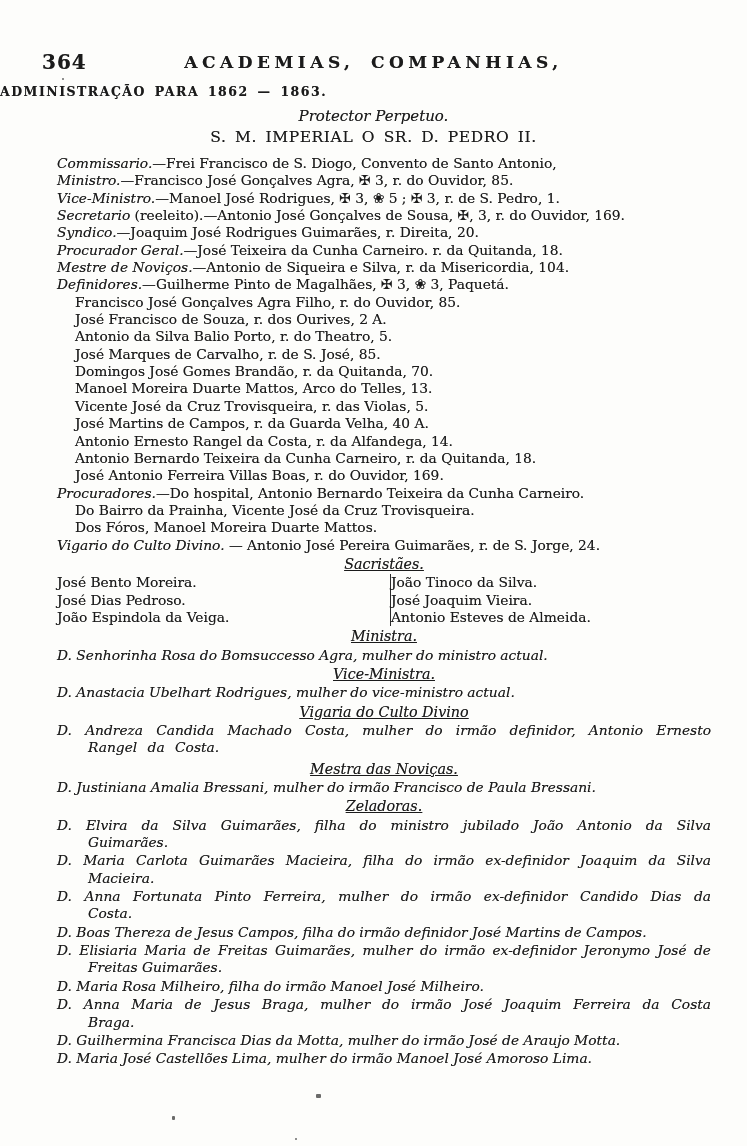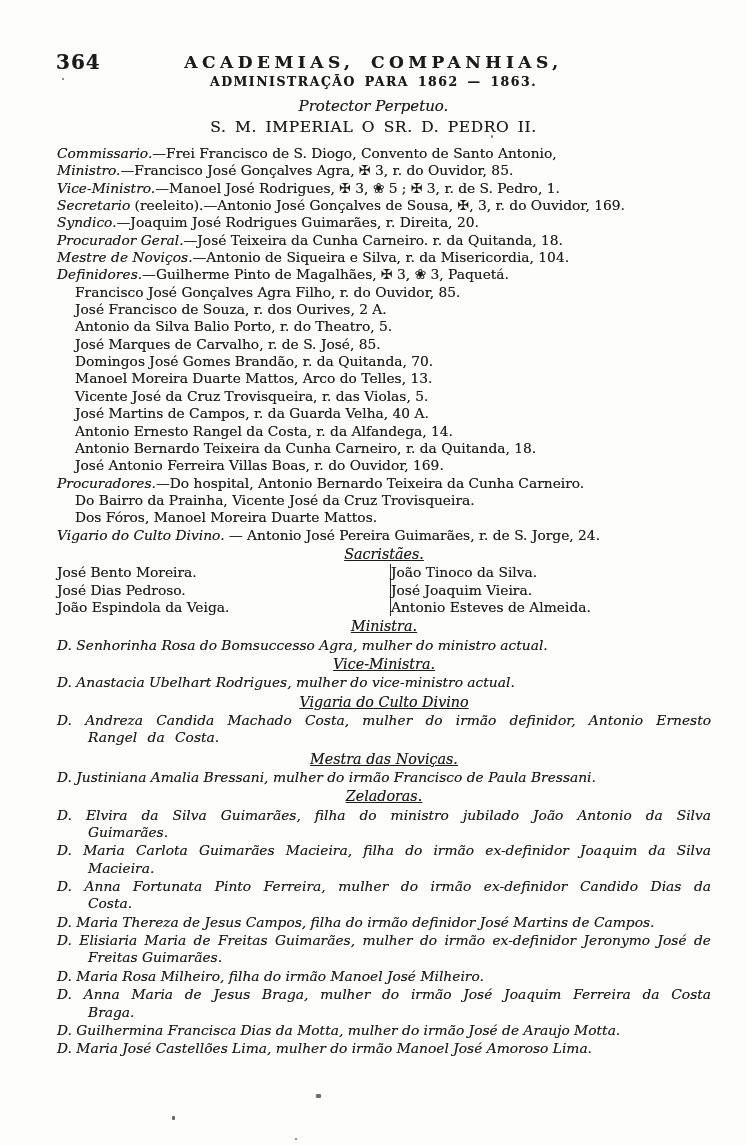--- a/index.html
+++ b/index.html
@@ -8,33 +8,33 @@
     width: 747px;
     height: 1146px;
     background: #fdfdfb;
     color: #1b1b1b;
     font-family: "DejaVu Serif", "Liberation Serif", "DejaVu Sans", serif;
     overflow: hidden;
     text-shadow: 0 0 0.4px rgba(20,20,20,0.55);
   }
   .pageno {
     position: absolute;
-    left: 56px; top: 50px;
+    left: 42px; top: 50px;
     font-size: 20px; font-weight: bold; letter-spacing: 1px;
   }
   .title {
     padding-top: 52px;
     text-align: center;
     font-size: 17px; font-weight: bold;
     letter-spacing: 4.5px; word-spacing: 6px;
     line-height: 20px;
   }
   .subtitle {
-    margin-top: 3px;
-    text-align: center;
+    margin-top: 13px;
+    text-align: left;
     font-size: 12.5px; font-weight: bold;
     letter-spacing: 1.5px; word-spacing: 3px;
     line-height: 14px;
   }
   .protector {
     margin-top: 9px;
     text-align: center;
     font-style: italic;
     font-size: 15px; line-height: 16px;
   }
@@ -143,21 +143,21 @@
     <p class="dpar spread">D. Andreza Candida Machado Costa, mulher do irmão definidor, Antonio Ernesto Rangel da Costa.</p>
 
     <div class="heading gap">Mestra das Noviças.</div>
     <p class="dpar">D. Justiniana Amalia Bressani, mulher do irmão Francisco de Paula Bressani.</p>
 
     <div class="heading">Zeladoras.</div>
     <div>
       <p class="dpar spread">D. Elvira da Silva Guimarães, filha do ministro jubilado João Antonio da Silva Guimarães.</p>
         <p class="dpar spread">D. Maria Carlota Guimarães Macieira, filha do irmão ex-definidor Joaquim da Silva Macieira.</p>
         <p class="dpar spread">D. Anna Fortunata Pinto Ferreira, mulher do irmão ex-definidor Candido Dias da Costa.</p>
-        <p class="dpar">D. Maria Thereza de Jesus Campos, filha do irmão definidor José Martins de Campos.</p>
+        <p class="dpar">D. Boas Thereza de Jesus Campos, filha do irmão definidor José Martins de Campos.</p>
         <p class="dpar">D. Elisiaria Maria de Freitas Guimarães, mulher do irmão ex-definidor Jeronymo José de Freitas Guimarães.</p>
         <p class="dpar">D. Maria Rosa Milheiro, filha do irmão Manoel José Milheiro.</p>
         <p class="dpar spread">D. Anna Maria de Jesus Braga, mulher do irmão José Joaquim Ferreira da Costa Braga.</p>
         <p class="dpar">D. Guilhermina Francisca Dias da Motta, mulher do irmão José de Araujo Motta.</p>
         <p class="dpar">D. Maria José Castellões Lima, mulher do irmão Manoel José Amoroso Lima.</p>
     </div>
 
   </div>
 
   <div class="speck" style="left:455px;top:62px;width:3px;height:3px;"></div>

